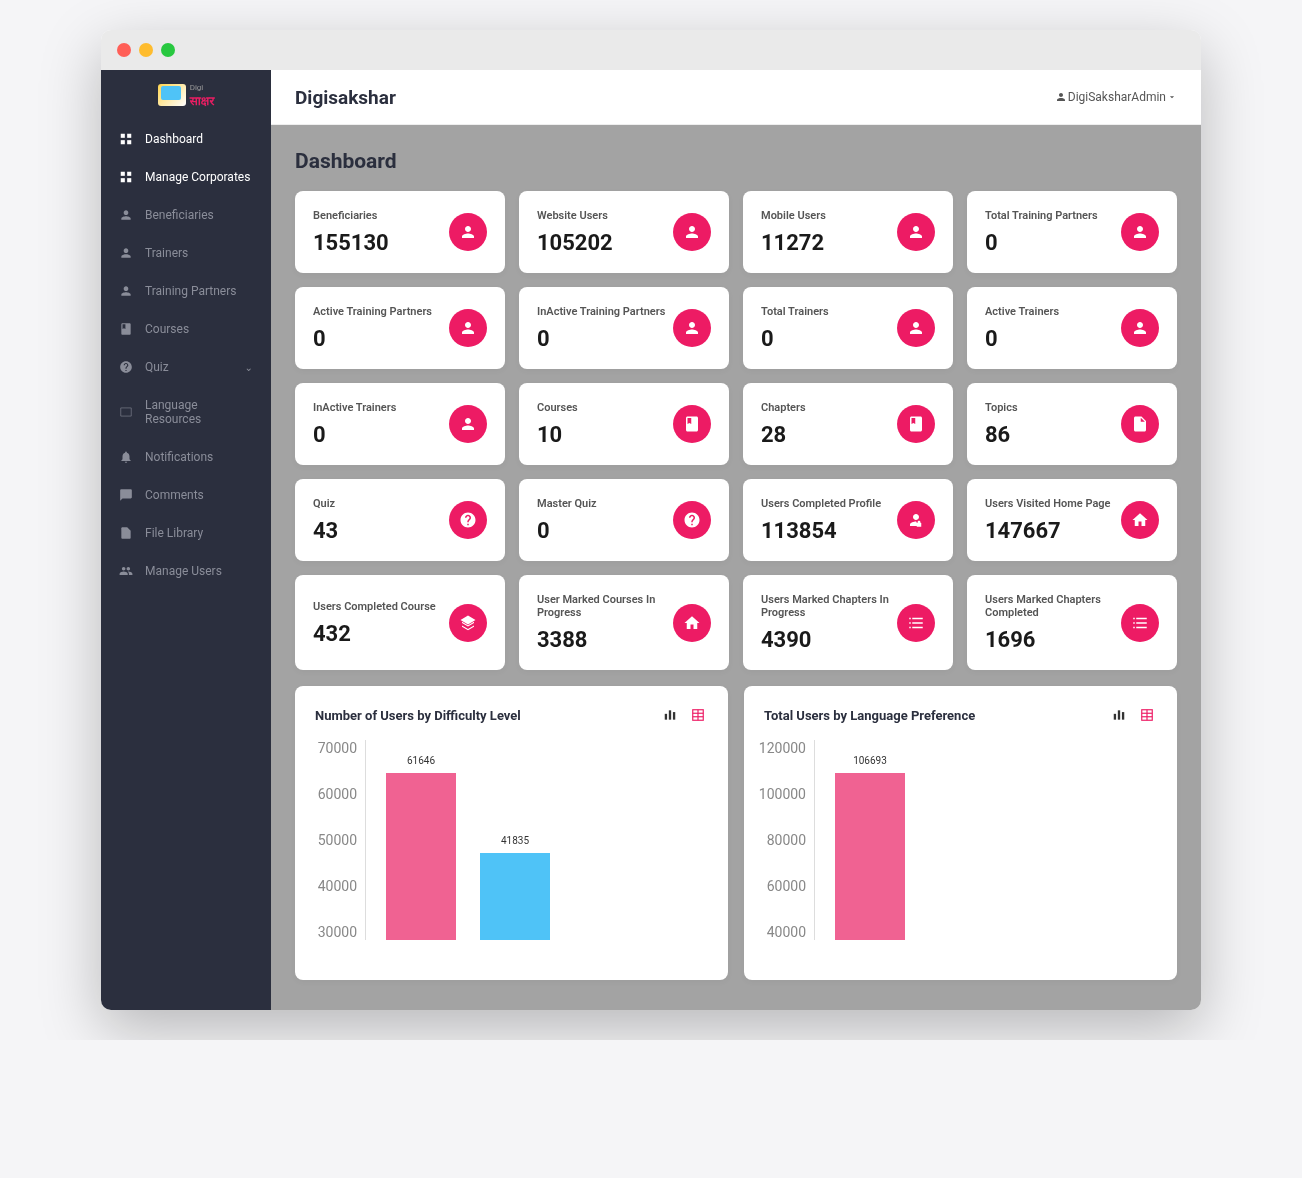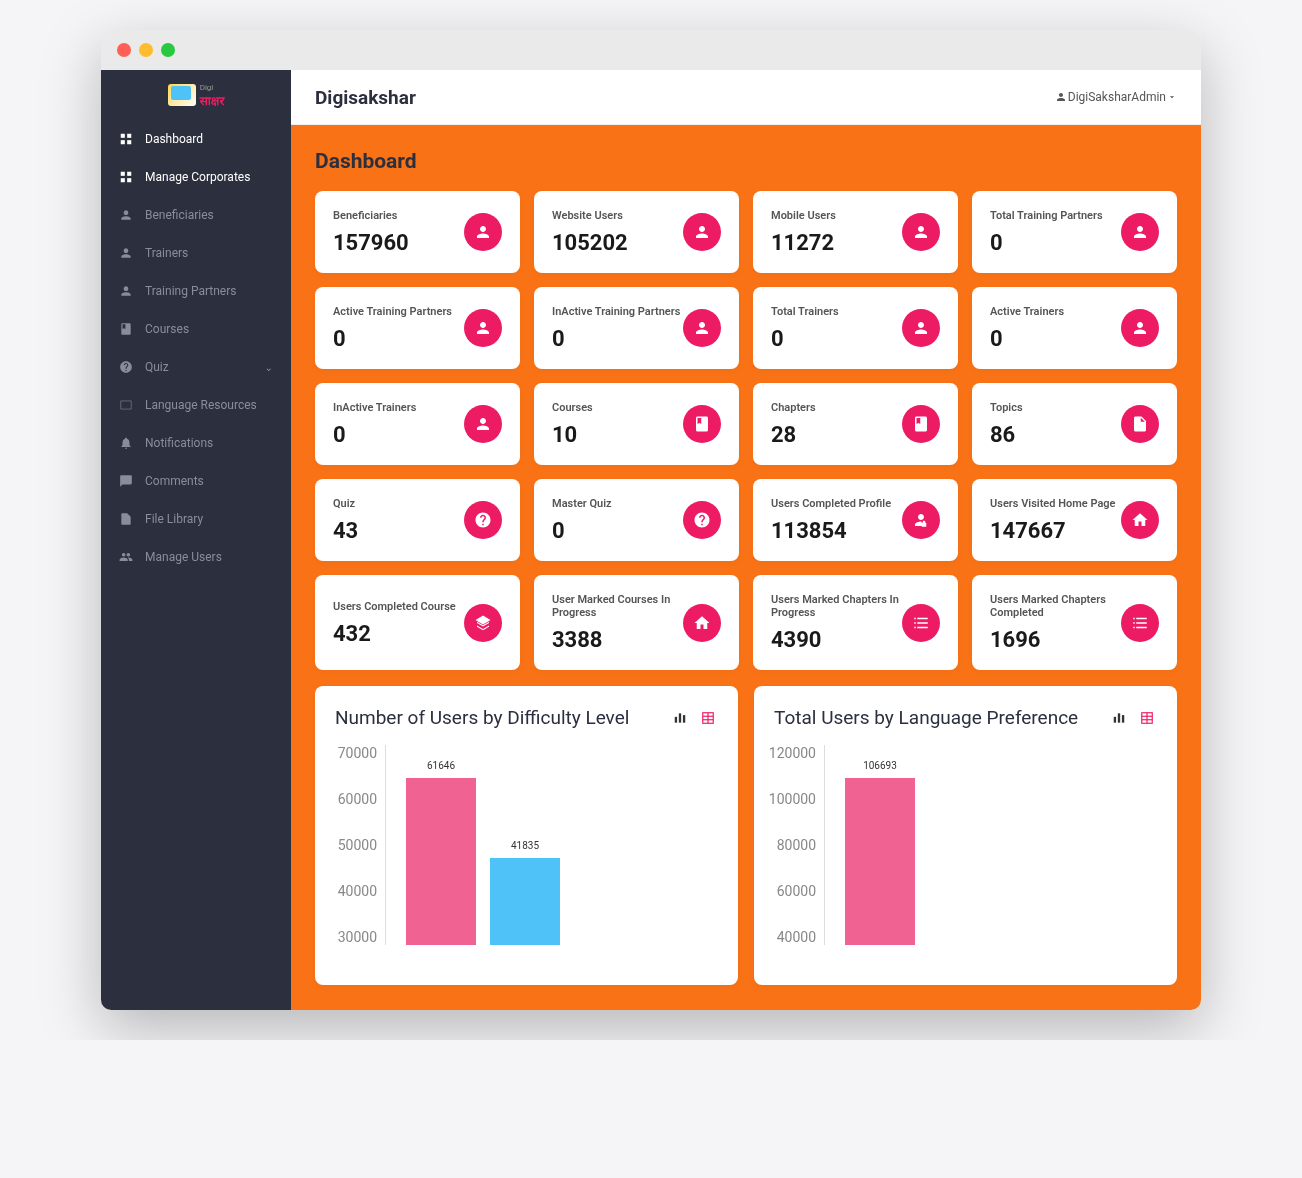--- a/index.html
+++ b/index.html
@@ -2,53 +2,53 @@
 <html><head>
 <meta charset="utf-8">
 <style>
 *{margin:0;padding:0;box-sizing:border-box;font-family:-apple-system,BlinkMacSystemFont,"Segoe UI",Roboto,sans-serif}
 body{background:#f5f5f7;padding:30px;display:flex;justify-content:center}
 .window{width:1100px;background:#fff;border-radius:10px;box-shadow:0 20px 60px rgba(0,0,0,0.25);overflow:hidden}
 .titlebar{height:40px;background:#eaeaea;display:flex;align-items:center;padding:0 16px;gap:8px}
 .dot{width:14px;height:14px;border-radius:50%}
 .dot.r{background:#ff5f57}.dot.y{background:#febc2e}.dot.g{background:#28c840}
 .app{display:flex;height:940px;overflow:hidden}
-.sidebar{width:190px;background:#2b2f3e;color:#fff;flex-shrink:0;overflow-y:auto}
+.sidebar{width:170px;background:#2b2f3e;color:#fff;flex-shrink:0;overflow-y:auto}
 .logo{height:50px;display:flex;align-items:center;justify-content:center;background:#2b2f3e;gap:4px}
 .logo-icon{width:28px;height:22px;background:linear-gradient(135deg,#ffd54f,#fff);border-radius:3px;position:relative}
 .logo-icon::before{content:"";position:absolute;top:2px;left:3px;width:20px;height:14px;background:#4fc3f7;border-radius:2px}
 .logo-text{font-size:10px;color:#8e8e8e}
 .logo-text .d{color:#999;font-size:8px}
 .logo-text .s{color:#e91e63;font-size:12px;font-weight:600}
 .nav-item{display:flex;align-items:center;gap:12px;padding:12px 18px;font-size:12px;cursor:pointer;color:#8a8d99}
 .nav-item.active{color:#fff}
 .nav-item .icon{width:14px;height:14px;flex-shrink:0;display:flex;align-items:center;justify-content:center}
 .nav-item .chev{margin-left:auto;font-size:10px}
-.main{flex:1;background:#f97316;overflow-y:auto}
+.main{flex:1;background:#a3a3a3;overflow-y:auto}
 .topbar{background:#fff;height:55px;display:flex;align-items:center;justify-content:space-between;padding:0 24px;border-bottom:1px solid #eee}
 .topbar h1{font-size:19px;font-weight:700;color:#2b2f3e}
 .user-menu{display:flex;align-items:center;gap:1px;font-size:12px;color:#555;cursor:pointer}
 .content{padding:24px}
 .page-title{font-size:21px;font-weight:700;color:#2b2f3e;margin-bottom:18px}
 .stats{display:grid;grid-template-columns:repeat(4,1fr);gap:14px;margin-bottom:16px}
 .card{background:#fff;border-radius:8px;padding:18px;display:flex;justify-content:space-between;align-items:center;box-shadow:0 2px 6px rgba(0,0,0,0.04)}
 .card-info{flex:1}
 .card-label{font-size:11px;color:#555;font-weight:600;margin-bottom:8px}
 .card-value{font-size:22px;font-weight:700;color:#1a1a1a}
 .card-icon{width:38px;height:38px;border-radius:50%;background:#ed1b64;display:flex;align-items:center;justify-content:center;color:#fff;flex-shrink:0}
 .card-icon svg{width:18px;height:18px;fill:#fff}
 .charts{display:grid;grid-template-columns:1fr 1fr;gap:16px}
 .chart-card{background:#fff;border-radius:8px;padding:20px;box-shadow:0 2px 6px rgba(0,0,0,0.04)}
 .chart-head{display:flex;justify-content:space-between;align-items:center;margin-bottom:16px}
-.chart-title{font-size:19px;font-weight:400;color:#2b2f3e}
+.chart-title{font-size:13px;font-weight:700;color:#2b2f3e}
 .chart-actions{display:flex;gap:8px}
 .chart-btn{width:20px;height:18px;cursor:pointer;display:flex;align-items:center;justify-content:center}
 .chart-plot{position:relative;height:220px;display:flex}
 .y-axis{width:50px;display:flex;flex-direction:column;justify-content:space-between;align-items:flex-end;padding-right:8px;font-size:14px;color:#888;height:200px}
-.bars{flex:1;display:flex;align-items:flex-end;gap:14px;height:200px;border-left:1px solid #ddd;padding-left:20px;position:relative}
+.bars{flex:1;display:flex;align-items:flex-end;gap:24px;height:200px;border-left:1px solid #ddd;padding-left:20px;position:relative}
 .bar{width:70px;position:relative;display:flex;flex-direction:column;align-items:center}
 .bar-fill{width:100%}
 .bar-label{position:absolute;top:-18px;font-size:10px;color:#333;width:100%;text-align:center}
 </style>
 </head>
 <body>
 
 <div class="window">
   <div class="titlebar">
     <div class="dot r"></div>
@@ -182,21 +182,21 @@
               <path d="M7 10l5 5 5-5z"></path>
             </svg>
         </div>
       </div>
       <div class="content">
         <h2 class="page-title">Dashboard</h2>
         <div class="stats" id="stats">
             <div class="card">
               <div class="card-info">
                 <div class="card-label">Beneficiaries</div>
-                <div class="card-value">157960</div>
+                <div class="card-value">155130</div>
               </div>
               <div class="card-icon">
                 <svg viewBox="0 0 24 24">
                   <path d="M12 12c2.2 0 4-1.8 4-4s-1.8-4-4-4-4 1.8-4 4 1.8 4 4 4zm0 2c-2.7 0-8 1.3-8 4v2h16v-2c0-2.7-5.3-4-8-4z"></path>
                 </svg>
               </div>
             </div>
             <div class="card">
               <div class="card-info">
                 <div class="card-label">Website Users</div>

